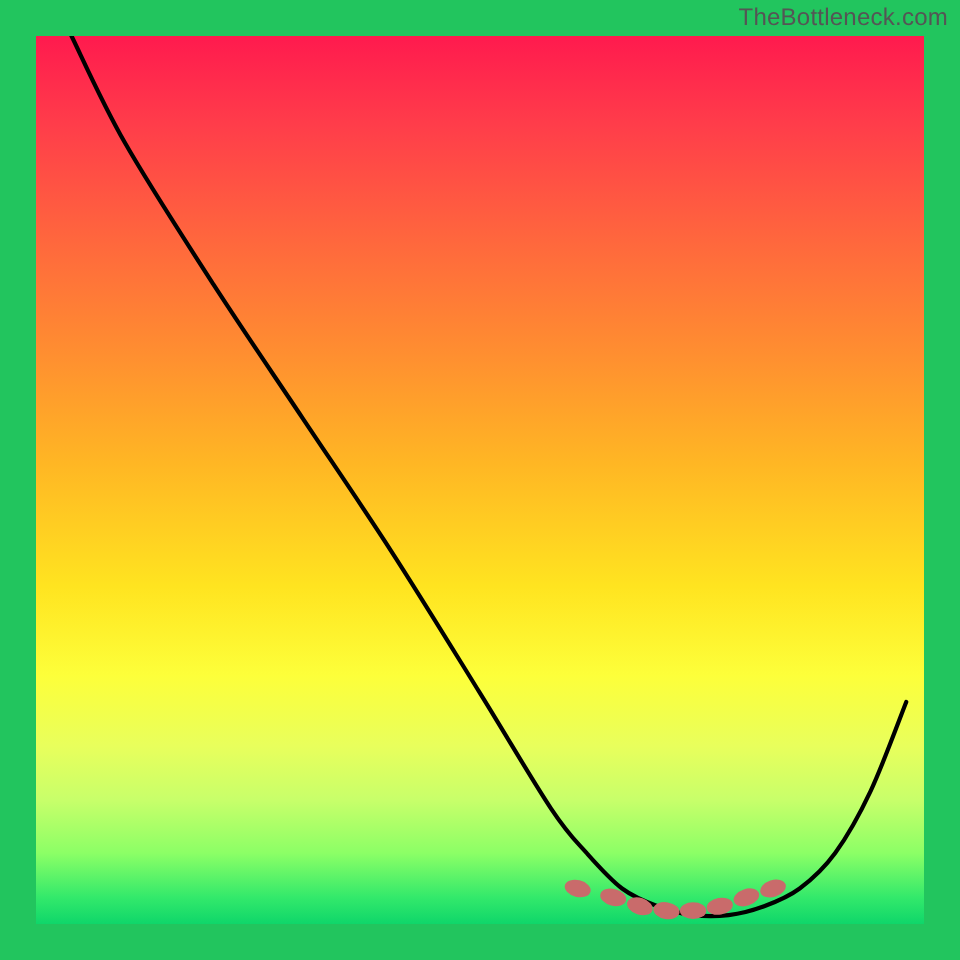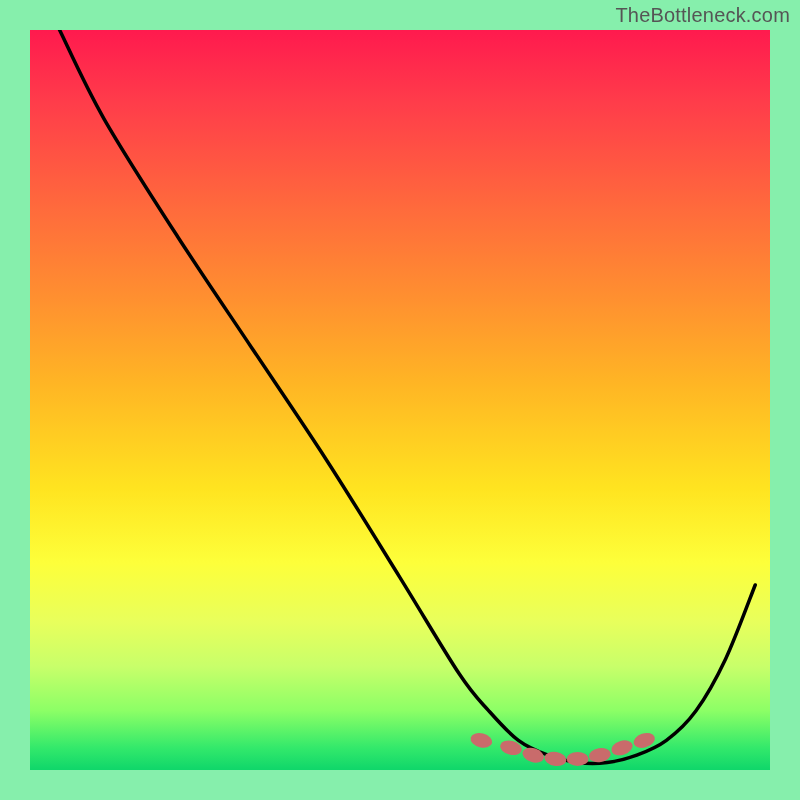--- a/index.html
+++ b/index.html
@@ -8,21 +8,21 @@
     width: 800px;
     height: 800px;
     background: #000;
     overflow: hidden;
     font-family: Arial, Helvetica, sans-serif;
   }
   .frame {
     position: relative;
     width: 800px;
     height: 800px;
-    background: #86efac;
+    background: #22c55e;
   }
   .plot-area {
     position: absolute;
     left: 30px;
     top: 30px;
     width: 740px;
     height: 740px;
     background: linear-gradient(
       to bottom,
       #ff1a4e 0%,

